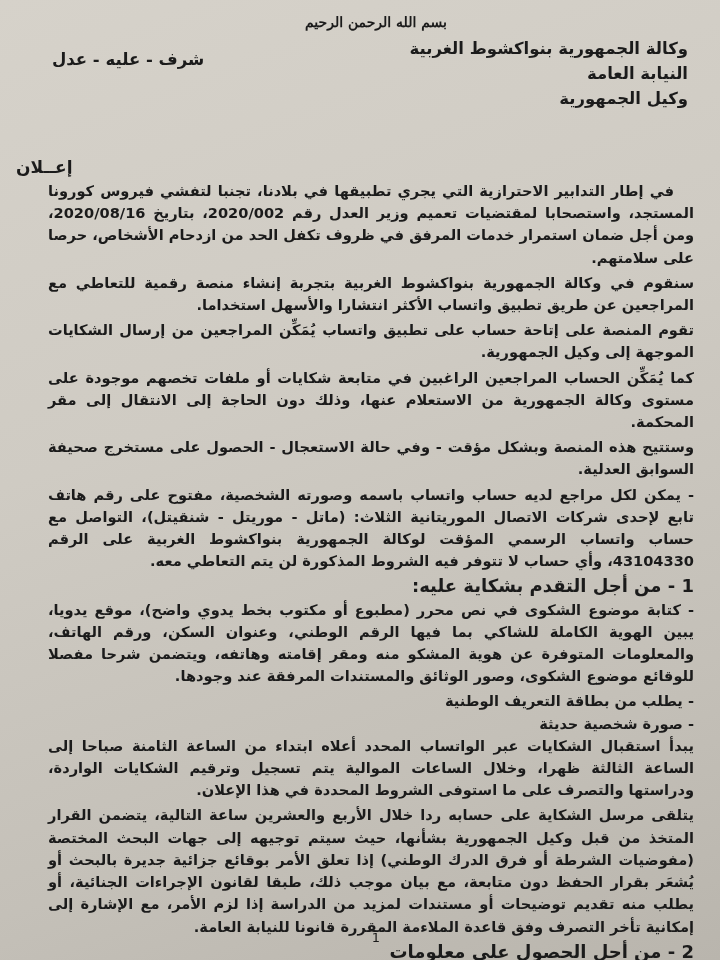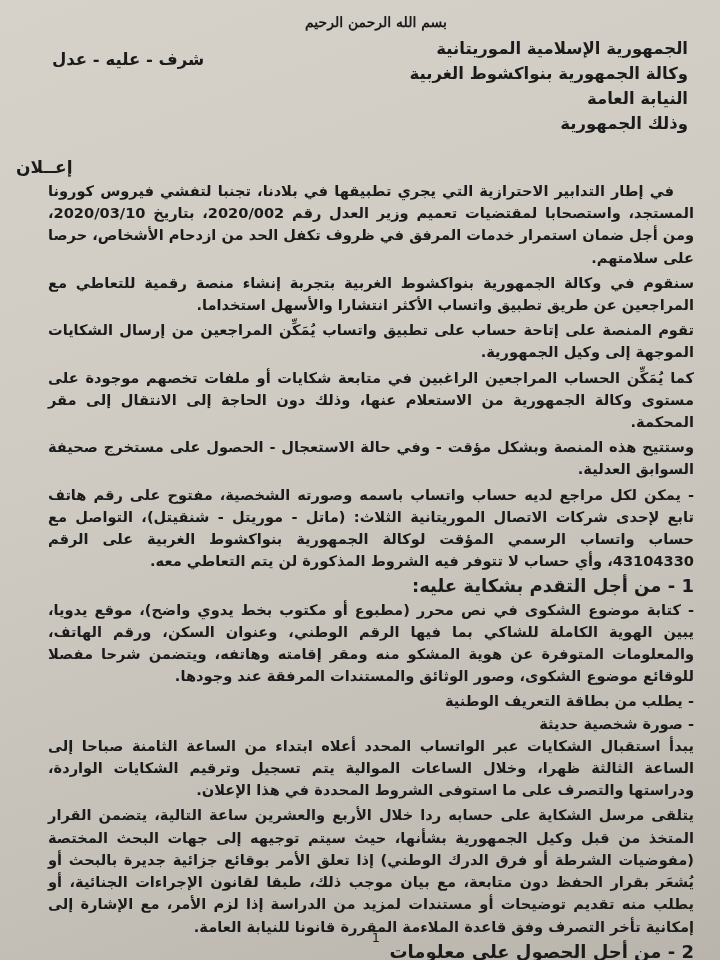--- a/index.html
+++ b/index.html
@@ -40,32 +40,31 @@
     font-size:13px;
   }
 </style>
 </head>
 <body>
 
 <div class="page">
   <div class="basmala">بسم الله الرحمن الرحيم</div>
 
   <div class="header-right">
-    <div>الجمهورية الإسلامية الموريتانية</div>
     <div>وكالة الجمهورية بنواكشوط الغربية</div>
     <div>النيابة العامة</div>
-    <div>وذلك الجمهورية</div>
+    <div>وكيل الجمهورية</div>
   </div>
 
   <div class="header-left">شرف - عليه - عدل</div>
 
   <div class="title">إعــلان</div>
 
   <div class="body">
-    <p class="indent">في إطار التدابير الاحترازية التي يجري تطبيقها في بلادنا، تجنبا لتفشي فيروس كورونا المستجد، واستصحابا لمقتضيات تعميم وزير العدل رقم 2020/002، بتاريخ 2020/03/10، ومن أجل ضمان استمرار خدمات المرفق في ظروف تكفل الحد من ازدحام الأشخاص، حرصا على سلامتهم.</p>
+    <p class="indent">في إطار التدابير الاحترازية التي يجري تطبيقها في بلادنا، تجنبا لتفشي فيروس كورونا المستجد، واستصحابا لمقتضيات تعميم وزير العدل رقم 2020/002، بتاريخ 2020/08/16، ومن أجل ضمان استمرار خدمات المرفق في ظروف تكفل الحد من ازدحام الأشخاص، حرصا على سلامتهم.</p>
     <p>سنقوم في وكالة الجمهورية بنواكشوط الغربية بتجربة إنشاء منصة رقمية للتعاطي مع المراجعين عن طريق تطبيق واتساب الأكثر انتشارا والأسهل استخداما.</p>
     <p>تقوم المنصة على إتاحة حساب على تطبيق واتساب يُمَكِّن المراجعين من إرسال الشكايات الموجهة إلى وكيل الجمهورية.</p>
     <p>كما يُمَكِّن الحساب المراجعين الراغبين في متابعة شكايات أو ملفات تخصهم موجودة على مستوى وكالة الجمهورية من الاستعلام عنها، وذلك دون الحاجة إلى الانتقال إلى مقر المحكمة.</p>
     <p>وستتيح هذه المنصة وبشكل مؤقت - وفي حالة الاستعجال - الحصول على مستخرج صحيفة السوابق العدلية.</p>
     <p>- يمكن لكل مراجع لديه حساب واتساب باسمه وصورته الشخصية، مفتوح على رقم هاتف تابع لإحدى شركات الاتصال الموريتانية الثلاث: (ماتل - موريتل - شنقيتل)، التواصل مع حساب واتساب الرسمي المؤقت لوكالة الجمهورية بنواكشوط الغربية على الرقم 43104330، وأي حساب لا تتوفر فيه الشروط المذكورة لن يتم التعاطي معه.</p>
 
     <h3>1 - من أجل التقدم بشكاية عليه:</h3>
     <p>- كتابة موضوع الشكوى في نص محرر (مطبوع أو مكتوب بخط يدوي واضح)، موقع يدويا، يبين الهوية الكاملة للشاكي بما فيها الرقم الوطني، وعنوان السكن، ورقم الهاتف، والمعلومات المتوفرة عن هوية المشكو منه ومقر إقامته وهاتفه، ويتضمن شرحا مفصلا للوقائع موضوع الشكوى، وصور الوثائق والمستندات المرفقة عند وجودها.</p>
     <div class="bullet">- يطلب من بطاقة التعريف الوطنية</div>
     <div class="bullet">- صورة شخصية حديثة</div>

